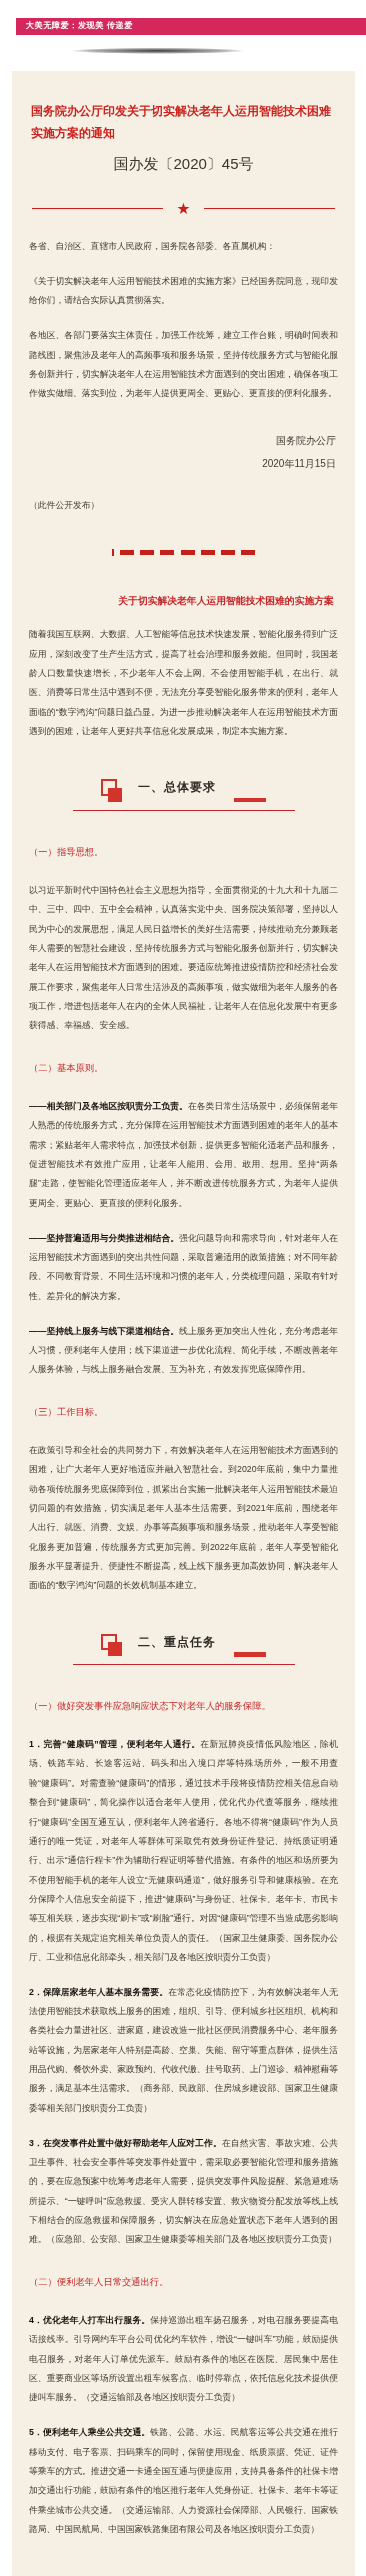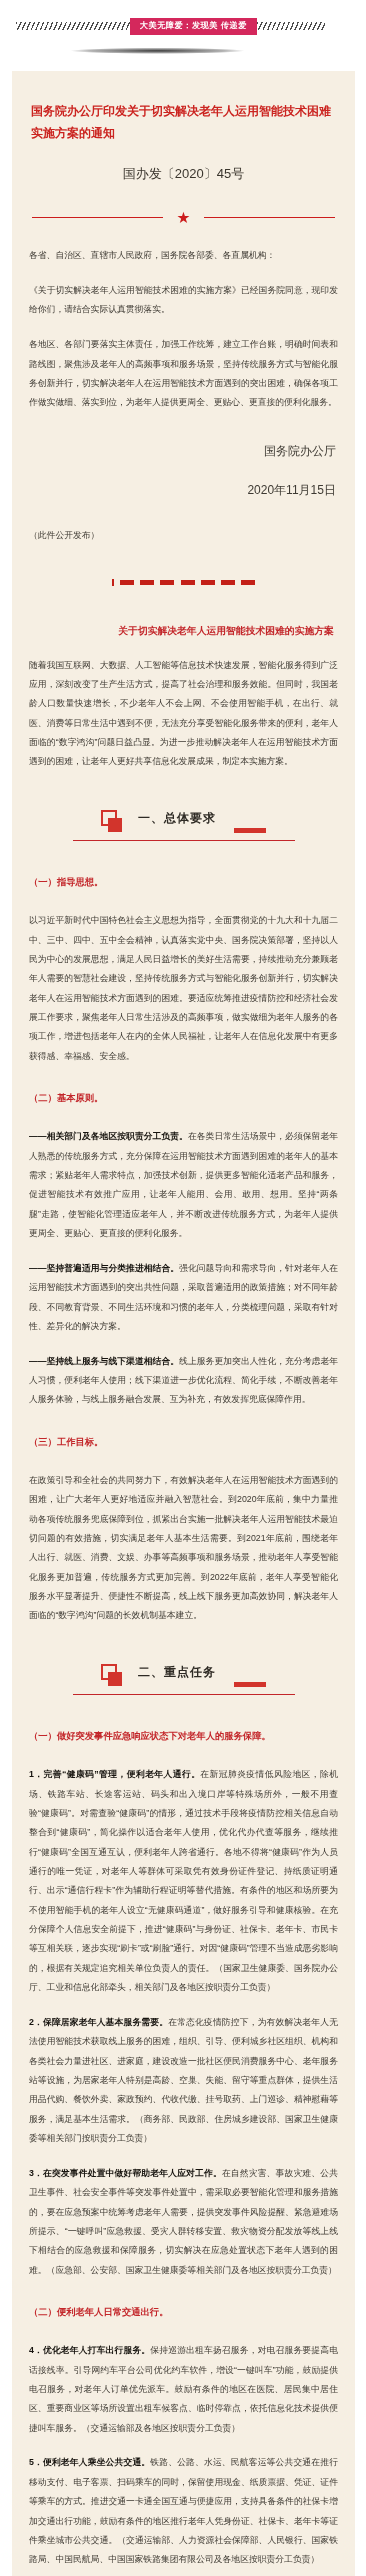--- a/index.html
+++ b/index.html
@@ -2,22 +2,22 @@
 <html style="font-size:8.2px"><head>
 <meta charset="utf-8">
 <style>
   html,body{margin:0;padding:0;}
   body{
     width:367px;background:#ffffff;
     font-family:"Liberation Sans","DejaVu Sans",sans-serif;
     -webkit-font-smoothing:antialiased;
   }
   .top{
-    display:flex;align-items:center;
-    padding:17.5px 0 0 15.5px;height:17.5px;
+    display:flex;
+    padding:17.5px 0 0 15.5px;height:17.5px;flex-direction:column;
   }
   .stripes{
     height:7.7px;
     background:repeating-linear-gradient(115deg,#4d4d4d 0 1.3px,transparent 1.3px 4.1px);
   }
   .stripes.left{width:114px;}
   .stripes.right{width:68px;}
   .badge{
     background:#d4285c;color:#fff;font-weight:bold;font-size:8.2px;
     height:16.5px;line-height:16.5px;padding:0 10.3px;letter-spacing:0.5px;
@@ -30,36 +30,36 @@
   .card{
     margin:15.5px 12px 0 12px;
     background:#f6efe3;
     padding:29px 16px 23px 16px;
   }
   .doc-title{
     margin:0 3.1px;color:#cb2420;font-size:12px;line-height:1.9;
     text-align:left;font-weight:bold;
   }
   .doc-no{
-    margin-top:20px;text-align:center;color:#3a352d;font-size:13px;
+    margin-top:10px;text-align:center;color:#3a352d;font-size:15px;
   }
   .star-divider{
     display:flex;align-items:center;margin:27px 4.1px 20.6px 4.1px;
   }
   .star-divider .line{flex:1;height:0;border-top:1px solid #cc1c1c;}
   .star-divider .star{
     color:#cc1c1c;font-size:15.5px;line-height:1;padding:0 13.4px;
   }
   .para{
     margin:15.5px 1px;color:#3e3a33;font-size:8.8px;line-height:2.2;
     text-align:justify;word-break:break-all;
   }
   .dark-lead{color:#16130e;font-weight:bold;}
   .sign{
-    text-align:right;color:#3e3a33;font-size:12px;line-height:2.3;margin-right:3.1px;margin-top:12px;
+    text-align:right;color:#3e3a33;font-size:10px;line-height:2.3;margin-right:3.1px;
   }
   .sign-block{margin-top:25px;margin-bottom:21.6px;}
   .dash-divider{
     display:flex;align-items:center;justify-content:center;gap:6.2px;
     margin:33px 0 36px 0;
   }
   .dash-divider .tick{width:2.1px;height:7.7px;background:#c32017;}
   .dash-divider .dash{width:14px;height:5.2px;background:#c32017;}
   .plan-title{
     margin:0 5.2px;color:#c3262a;font-size:9.8px;font-weight:bold;
@@ -78,21 +78,21 @@
     position:absolute;left:7.2px;top:8.2px;width:14.4px;height:14.4px;background:#d2342c;
   }
   .sec-title{
     color:#2e2a24;font-size:12px;font-weight:bold;letter-spacing:1px;white-space:nowrap;
   }
   .sec-bar{
     width:32px;height:4.6px;background:#d2342c;margin-left:18.5px;align-self:flex-end;margin-bottom:1px;flex:none;
   }
   .sec-line{margin-top:6.2px;border-top:0.8px solid #c3262a;}
   .red-sub{
-    margin:24px 1px 20.6px 1px;color:#c3262a;font-size:9.3px;font-weight:bold;line-height:1.8;
+    margin:24px 1px 20.6px 1px;color:#c3262a;font-size:9.3px;font-weight:normal;line-height:1.8;
     text-align:justify;
   }
 </style>
 </head>
 <body>
 
 <div class="page">
 
   <header class="top">
     <div class="stripes left"></div>

